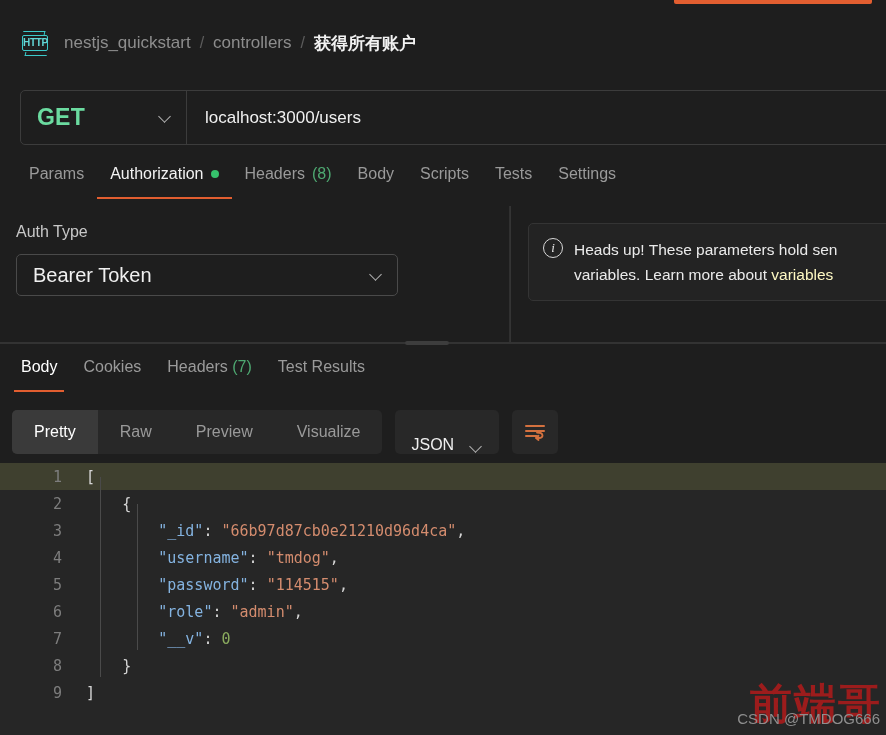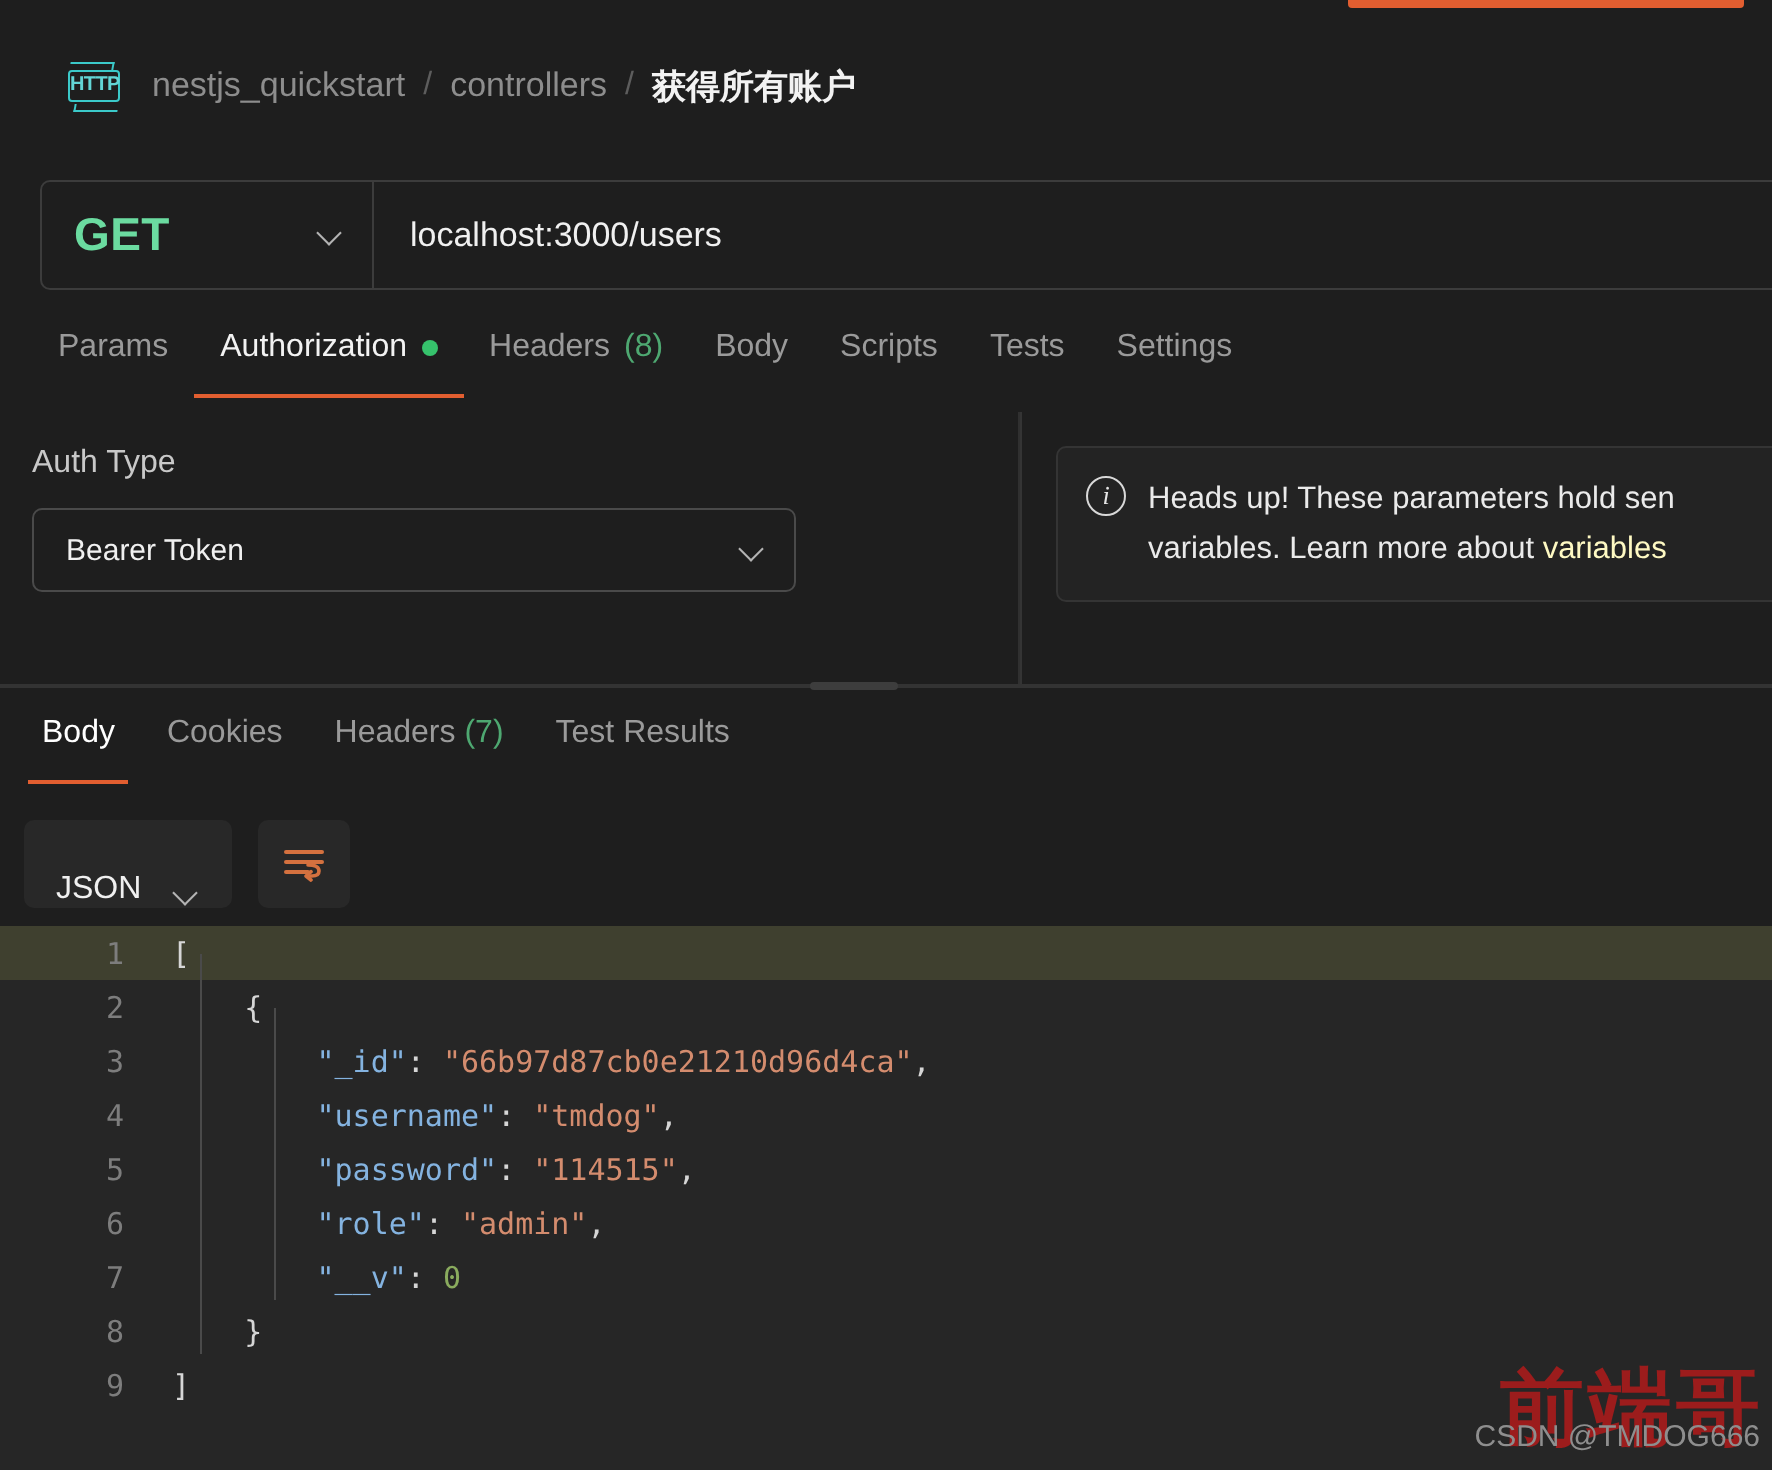--- a/index.html
+++ b/index.html
@@ -36,21 +36,21 @@
   }
 
   
   .breadcrumb-row {
     position: absolute;
     top: 20px; left: 0;
     width: 886px;
     height: 46px;
     display: flex;
     align-items: center;
-    padding-left: 32px;
+    padding-left: 20px;
   }
   .http-icon {
     width: 30px; height: 30px;
     position: relative;
     margin-right: 14px;
     flex: 0 0 auto;
   }
   .http-icon .box {
     position: absolute;
     left: 2px; top: 7px;
@@ -207,21 +207,21 @@
   .auth-select {
     width: 382px;
     height: 42px;
     border: 1px solid #4a4a4a;
     border-radius: 5px;
     background: #1e1e1e;
     display: flex;
     align-items: center;
     justify-content: space-between;
     padding: 0 14px 0 16px;
-    font-size: 15px;
+    font-size: 20px;
     color: #f0f0f0;
     cursor: pointer;
   }
   .info-col {
     flex: 1;
     padding: 17px 0 0 4px;
     overflow: hidden;
   }
   .info-box {
     margin-left: 14px;
@@ -514,20 +514,34 @@
   <div class="restab">
     <span>Headers</span>
     <span class="count-green">(7)</span>
   </div>
   <div class="restab">
     <span>Test Results</span>
   </div>
 </div>
 
 <div class="view-bar">
+  <div class="seg-group">
+    <div class="seg active">
+      <span>Pretty</span>
+    </div>
+    <div class="seg">
+      <span>Raw</span>
+    </div>
+    <div class="seg">
+      <span>Preview</span>
+    </div>
+    <div class="seg">
+      <span>Visualize</span>
+    </div>
+  </div>
   <div class="json-select">
     <span>JSON</span>
     <span class="chev"></span>
   </div>
   <div class="wrap-btn">
     <svg width="22" height="18" viewBox="0 0 22 18">
       <line x1="2" y1="3" x2="20" y2="3" stroke="#d4713f" stroke-width="2" stroke-linecap="round"></line>
       <line x1="2" y1="8" x2="20" y2="8" stroke="#d4713f" stroke-width="2" stroke-linecap="round"></line>
       <line x1="2" y1="13" x2="13" y2="13" stroke="#d4713f" stroke-width="2" stroke-linecap="round"></line>
       <path d="M13 9.5 Q18.5 9.5 18.5 12.5 Q18.5 15 15 15 L12.5 15" fill="none" stroke="#d4713f" stroke-width="1.8" stroke-linecap="round"></path>

